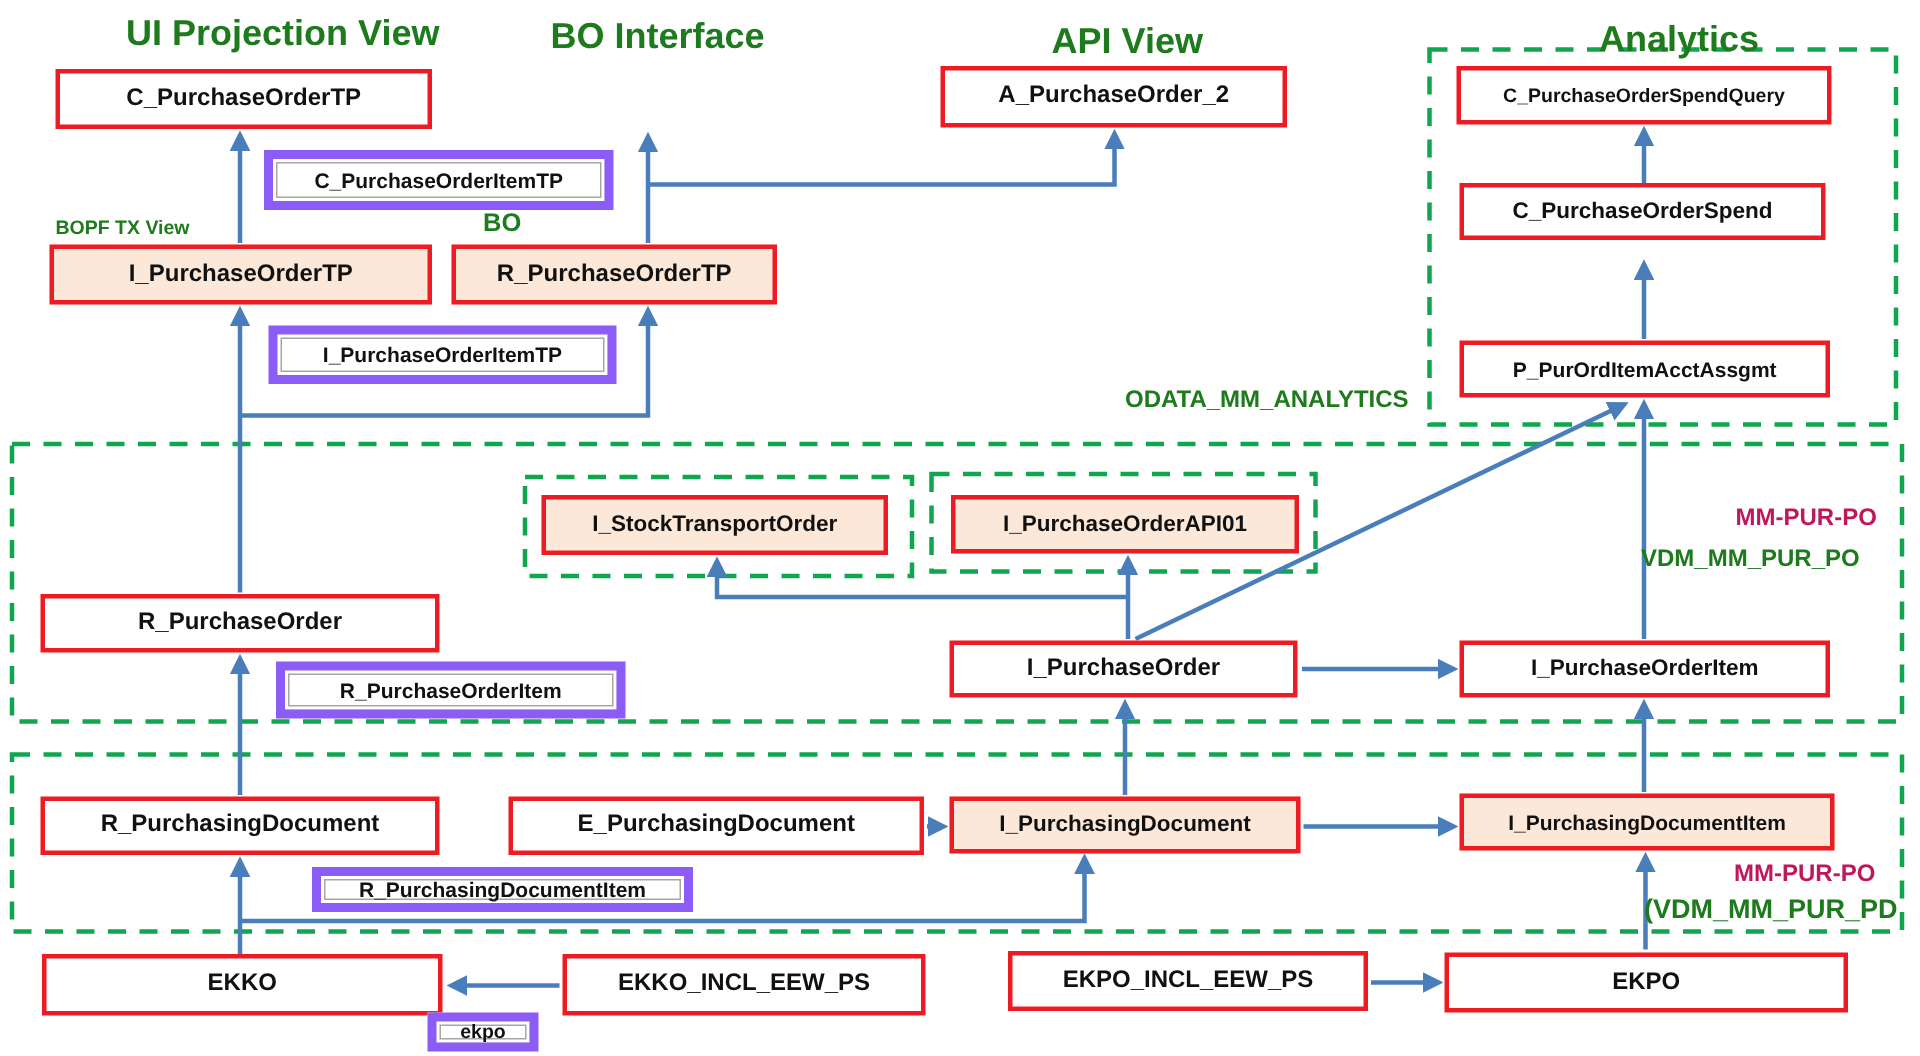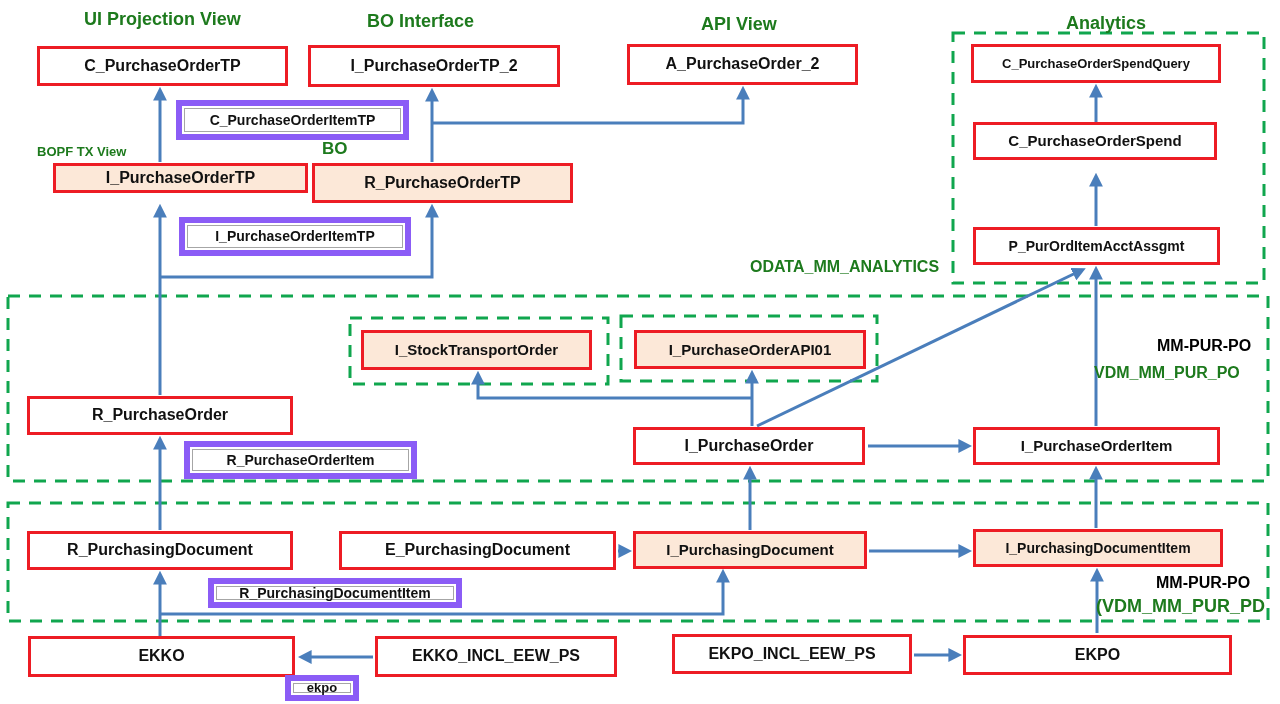--- a/index.html
+++ b/index.html
@@ -17,41 +17,41 @@
   }
   .node.peach{background:#fce8d8;}
   .node.rose{
     border:6px solid #8b5cf6;background:#ffffff;
     box-shadow:inset 0 0 0 2px #ffffff, inset 0 0 0 3px #a6a6a6;
   }
   .node.f15{font-size:15px;}
   .node.f14{font-size:14px;}
   .node.f13{font-size:13px;}
   .hdr{
-    position:absolute;z-index:3;font-weight:bold;color:#1d7a1d;font-size:18px;white-space:nowrap;
+    position:absolute;z-index:3;font-weight:bold;color:#1d7a1d;font-size:24px;white-space:nowrap;
   }
   .lbl{
     position:absolute;z-index:3;font-weight:bold;color:#1d7a1d;white-space:nowrap;
   }
-  .lbl.blue{color:#000000;}
+  .lbl.blue{color:#be185d;}
   
   #hdr-ui{left:84px;top:9px;}
   #hdr-bo{left:367px;top:11px;}
   #hdr-api{left:701px;top:14px;}
   #hdr-analytics{left:1066px;top:13px;}
   #n-cpotp{left:37px;top:46px;width:251px;height:40px;}
   #n-ipotp2{left:308px;top:45px;width:252px;height:42px;}
   #n-apo2{left:627px;top:44px;width:231px;height:41px;}
   #n-spendquery{left:971px;top:44px;width:250px;height:39px;}
   #n-cpoitemtp{left:176px;top:100px;width:233px;height:40px;}
   #n-spend{left:973px;top:122px;width:244px;height:38px;}
   #lbl-bopf{left:37px;top:144px;font-size:13px;}
   #lbl-bo{left:322px;top:139px;font-size:17px;}
-  #n-ipotp{left:33px;top:163px;width:255px;height:30px;margin-left:20px;}
-  #n-rpotp{left:312px;top:163px;width:261px;height:40px;}
+  #n-ipotp{left:33px;top:163px;width:255px;height:40px;}
+  #n-rpotp{left:301px;top:163px;width:217px;height:40px;}
   #n-ipoitemtp{left:179px;top:217px;width:232px;height:39px;}
   #n-ppurord{left:973px;top:227px;width:247px;height:38px;}
   #lbl-odata{left:750px;top:258px;font-size:16px;}
   #n-stock{left:361px;top:330px;width:231px;height:40px;}
   #n-api01{left:634px;top:330px;width:232px;height:39px;}
   #lbl-mmpurpo1{left:1157px;top:337px;font-size:16px;}
   #lbl-vdmpo{left:1094px;top:364px;font-size:16px;}
   #n-rpo{left:27px;top:396px;width:266px;height:39px;}
   #n-ipo{left:633px;top:427px;width:232px;height:38px;}
   #n-ipoitem{left:973px;top:427px;width:247px;height:38px;}
@@ -122,21 +122,20 @@
 
   <div class="lbl" id="lbl-bopf">BOPF TX View</div>
   <div class="lbl" id="lbl-bo">BO</div>
   <div class="lbl" id="lbl-odata">ODATA_MM_ANALYTICS</div>
   <div class="lbl blue" id="lbl-mmpurpo1">MM-PUR-PO</div>
   <div class="lbl" id="lbl-vdmpo">VDM_MM_PUR_PO</div>
   <div class="lbl blue" id="lbl-mmpurpo2">MM-PUR-PO</div>
   <div class="lbl" id="lbl-vdmpd">(VDM_MM_PUR_PD</div>
 
   <div class="node" id="n-cpotp">C_PurchaseOrderTP</div>
-  <div class="node" id="n-ipotp2">I_PurchaseOrderTP_2</div>
   <div class="node" id="n-apo2">A_PurchaseOrder_2</div>
   <div class="node f13" id="n-spendquery">C_PurchaseOrderSpendQuery</div>
   <div class="node rose f14" id="n-cpoitemtp">C_PurchaseOrderItemTP</div>
   <div class="node f15" id="n-spend">C_PurchaseOrderSpend</div>
   <div class="node peach" id="n-ipotp">I_PurchaseOrderTP</div>
   <div class="node peach" id="n-rpotp">R_PurchaseOrderTP</div>
   <div class="node rose f14" id="n-ipoitemtp">I_PurchaseOrderItemTP</div>
   <div class="node f14" id="n-ppurord">P_PurOrdItemAcctAssgmt</div>
   <div class="node peach f15" id="n-stock">I_StockTransportOrder</div>
   <div class="node peach f15" id="n-api01">I_PurchaseOrderAPI01</div>

